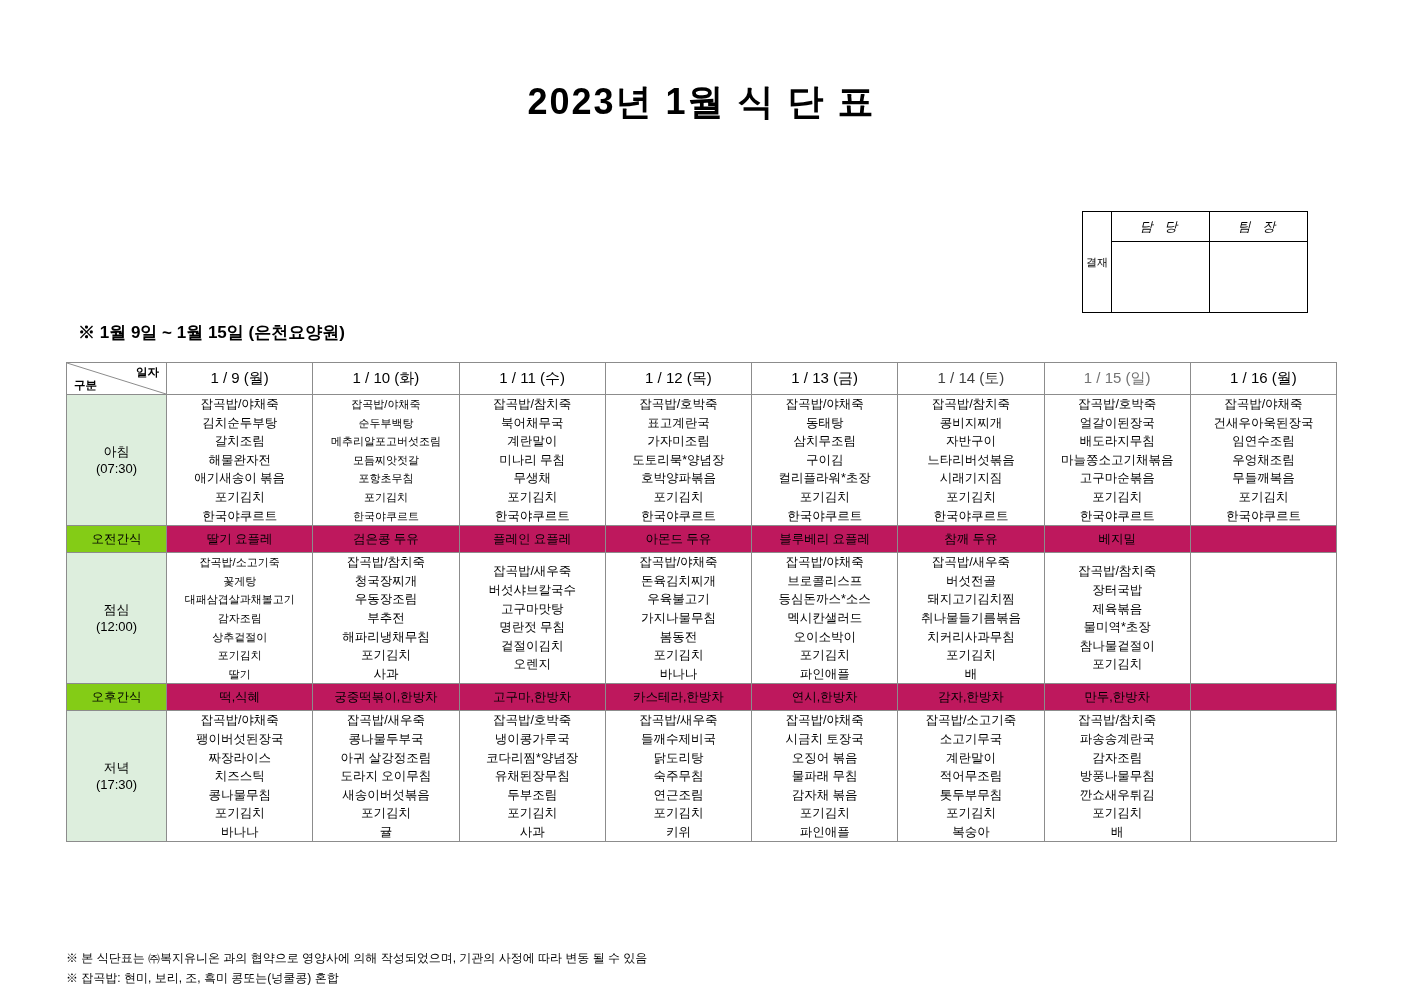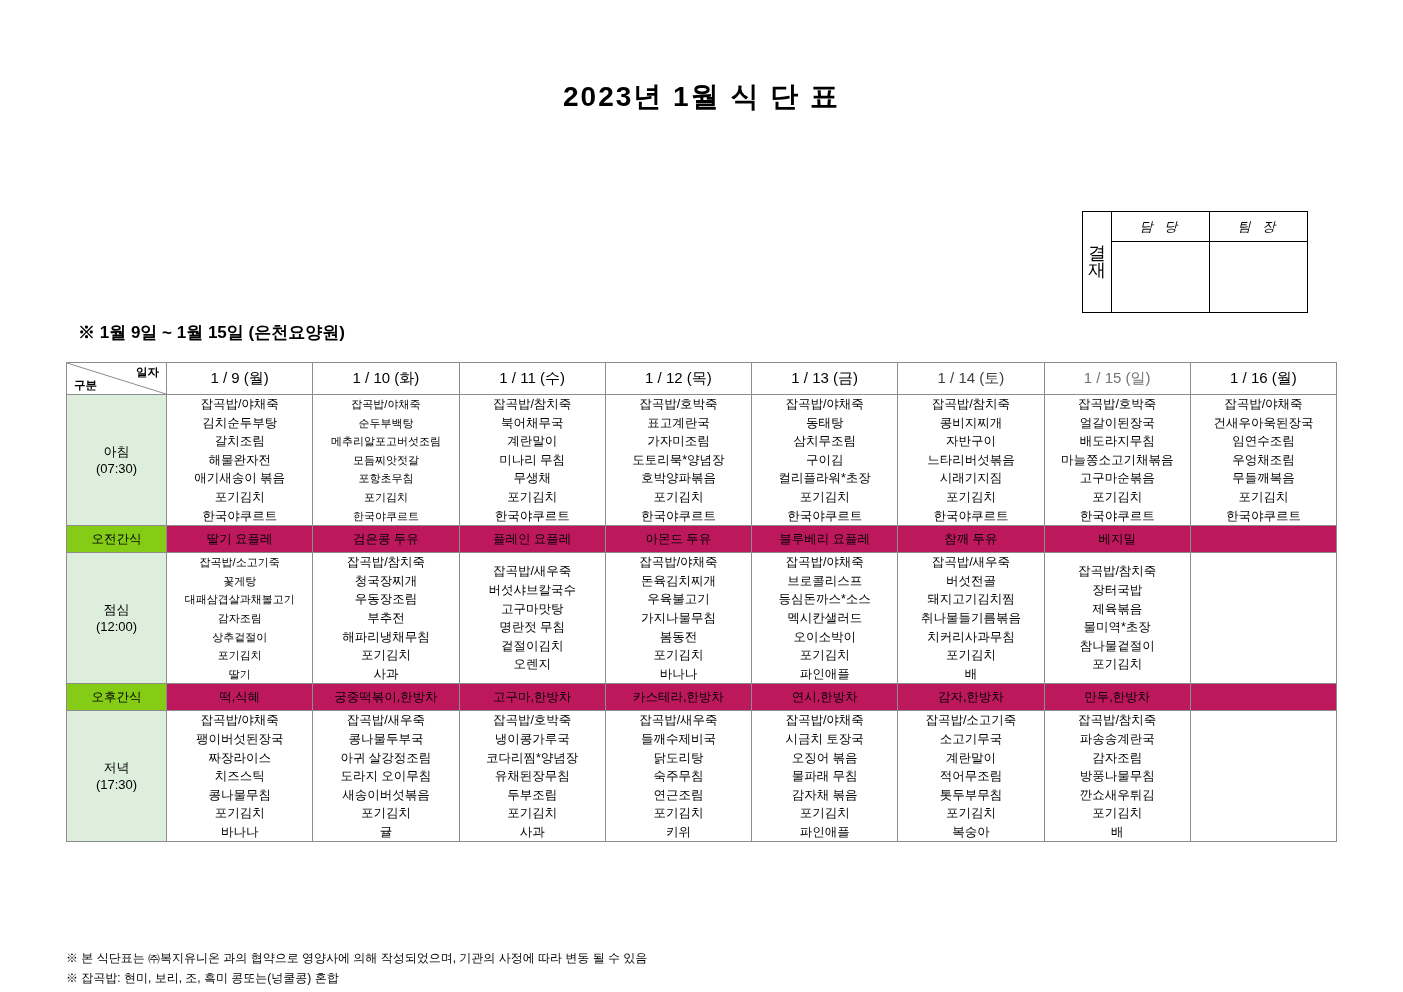--- a/index.html
+++ b/index.html
@@ -16,21 +16,21 @@
     overflow: hidden;
   }
   .page {
     position: relative;
     width: 1403px;
     height: 992px;
     box-sizing: border-box;
   }
   .title {
     text-align: center;
-    font-size: 28px;
+    font-size: 36px;
     font-weight: bold;
     letter-spacing: 2px;
     margin-top: 78px;
   }
   .approval-box {
     position: absolute;
     top: 133px;
     right: 95px;
     border: 1px solid #000;
     border-collapse: collapse;
@@ -39,21 +39,21 @@
   .approval-box td {
     border: 1px solid #000;
     text-align: center;
     vertical-align: middle;
   }
   .approval-label {
     width: 26px;
     height: 95px;
     line-height: 17px;
     letter-spacing: 0px;
-    font-size: 18px;
+    font-size: 11px;
   }
   .approval-head {
     width: 95px;
     height: 27px;
     letter-spacing: 4px;
     font-style: italic;
   }
   .approval-cell {
     height: 68px;
   }

